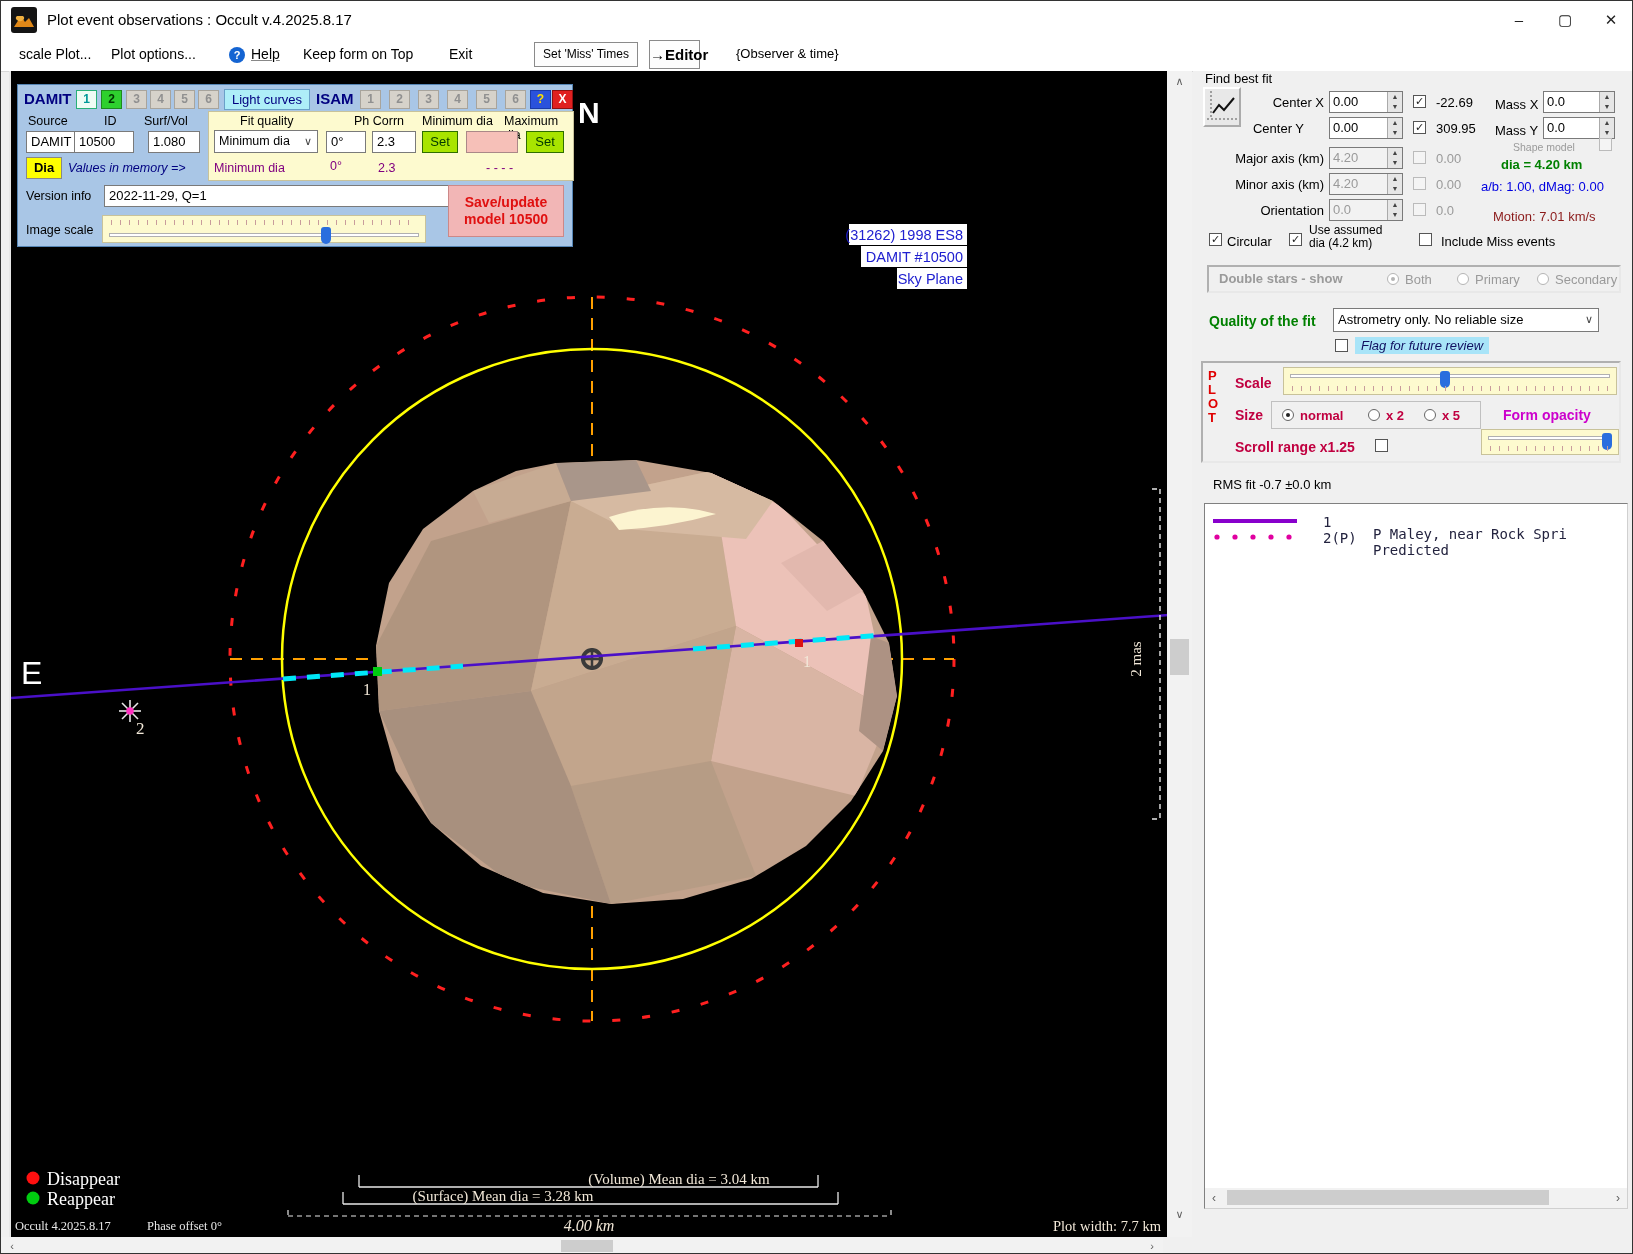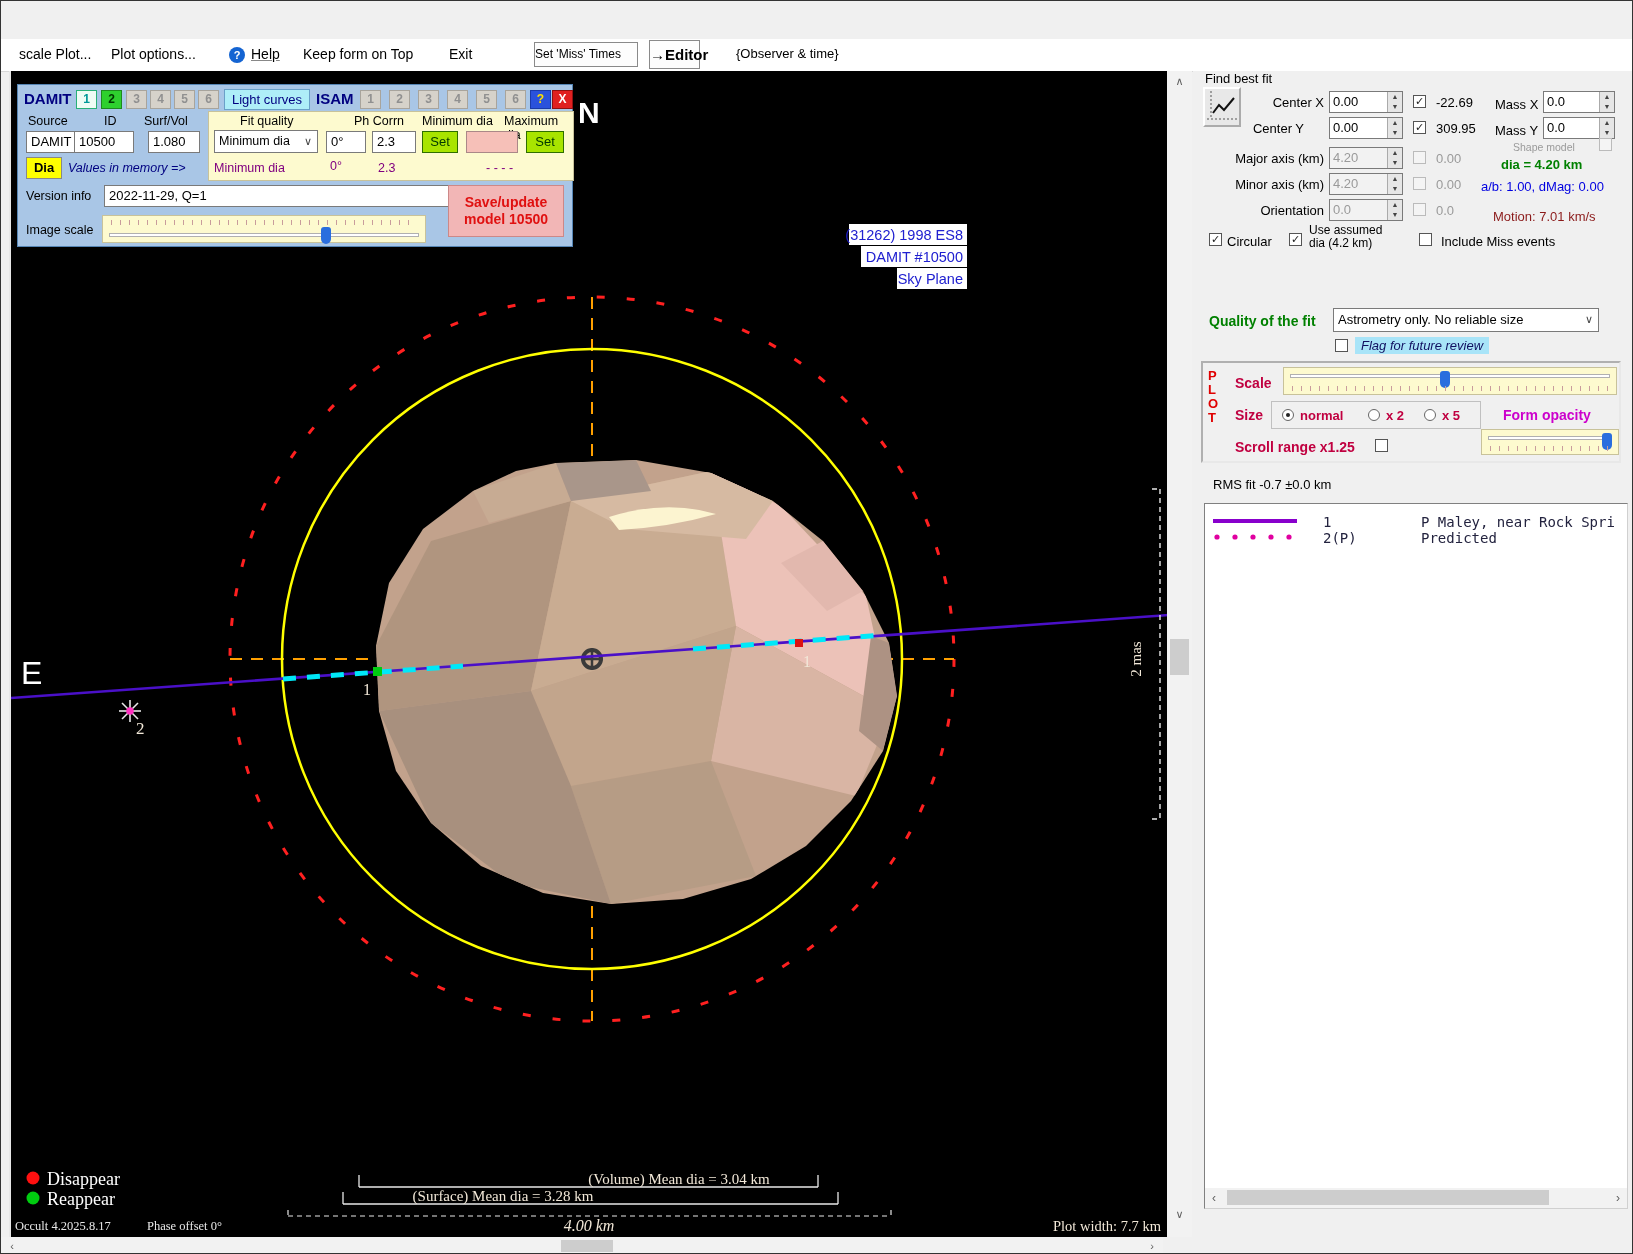--- a/index.html
+++ b/index.html
@@ -5,21 +5,21 @@
   html,body{margin:0;padding:0;background:#444;}
   *{box-sizing:border-box;}
   #win{position:relative;width:1633px;height:1254px;background:#f0f0f0;font-family:"Liberation Sans",sans-serif;overflow:hidden;border:1px solid #333;}
   .abs{position:absolute;}
   
   #titlebar{left:0;top:0;width:1633px;height:38px;background:#fff;color:#000;}
   #titlebar .ttl{position:absolute;left:46px;top:10px;font-size:15px;}
   .winbtn{position:absolute;top:0;width:46px;height:38px;text-align:center;line-height:38px;font-size:15px;color:#222;}
   #menubar{left:0;top:38px;width:1633px;height:33px;background:#fff;border-bottom:1px solid #d8d8d8;}
   .mitem{position:absolute;top:7px;font-size:14px;color:#000;cursor:default;}
-  .tbtn{position:absolute;border:1px solid #8a8a8a;background:#fdfdfd;text-align:left;color:#000;}
+  .tbtn{position:absolute;border:1px solid #8a8a8a;background:#fdfdfd;text-align:center;color:#000;}
   
   #plot{left:8px;top:70px;width:1158px;height:1166px;background:#000;border-left:2px solid #e8e8e8;}
   
   #dpanel{left:16px;top:83px;width:556px;height:163px;background:#a9c6e6;border:1px solid #5585b5;font-size:13px;color:#000;}
   .navy{color:#000080;font-weight:bold;}
   .mbtn{position:absolute;width:21px;height:19px;font-size:12px;font-weight:bold;text-align:center;line-height:17px;border:1px solid #a8a49c;background:#d6d2ca;color:#909090;}
   .mbtn.on1{background:#eefcf4;color:#009898;border-color:#28b078;}
   .mbtn.on2{background:#2ed02e;color:#003800;border-color:#1e8a1e;}
   .wbox{position:absolute;height:22px;background:#fff;border:1px solid #7a7a7a;font-size:13px;padding:2px 4px;color:#000;}
   .setbtn{position:absolute;height:22px;background:#a8e400;border:1px solid #2e6e00;color:#003800;font-size:13px;text-align:center;line-height:20px;}
@@ -50,27 +50,38 @@
   .combo .arr{position:absolute;right:5px;top:4px;color:#444;font-size:11px;}
   .gbox{position:absolute;border:1px solid #b8b8b8;}
   
   .sb{background:#f2f2f2;}
   .sbthumb{position:absolute;background:#cdcdcd;}
   .sbarr{position:absolute;color:#606060;font-size:11px;text-align:center;}
   
   #legendbox{position:absolute;left:11px;top:432px;width:424px;height:706px;background:#fff;border-top:1.5px solid #808080;border-left:1.5px solid #808080;border-right:1px solid #d0d0d0;border-bottom:1px solid #d0d0d0;font-family:"DejaVu Sans Mono",monospace;font-size:14px;color:#23233f;}
   .lrow{position:absolute;left:0;width:100%;height:15px;}
   .lnum{position:absolute;left:118px;top:0;}
-  .ltxt{position:absolute;left:168px;top:0;white-space:nowrap;margin-left:48px;}
+  .ltxt{position:absolute;left:168px;top:12px;white-space:nowrap;}
 </style>
 </head>
 <body>
 
 <div id="win">
 
+  <div class="abs" id="titlebar">
+    <svg class="abs" style="left:10px;top:6px" width="26" height="26">
+      <rect x="0" y="0" width="26" height="26" rx="3" fill="#141414"></rect>
+      <path d="M3 20 L10 9 L14 15 L18 11 L23 20 Z" fill="#e08818"></path>
+      <path d="M6 9 a4 3 0 1 0 6 0 Z" fill="#f0b040"></path>
+    </svg>
+    <span class="ttl">Plot event observations : Occult v.4.2025.8.17</span>
+    <div class="winbtn" style="left:1495px">–</div>
+    <div class="winbtn" style="left:1541px">▢</div>
+    <div class="winbtn" style="left:1587px">✕</div>
+  </div>
 
   <div class="abs" id="menubar">
     <span class="mitem" style="left:18px">scale Plot...</span>
     <span class="mitem" style="left:110px">Plot options...</span>
     <span class="mitem" style="left:228px;width:16px;height:16px;border-radius:50%;background:#1464d2;color:#fff;font-size:11px;font-weight:bold;text-align:center;line-height:16px;top:8px">?</span>
     <span class="mitem" style="left:250px;text-decoration:underline;text-decoration-color:#888">Help</span>
     <span class="mitem" style="left:302px">Keep form on Top</span>
     <span class="mitem" style="left:448px">Exit</span>
     <div class="tbtn" style="left:533px;top:3px;width:104px;height:25px;font-size:12px;line-height:23px">Set 'Miss' Times</div>
     <div class="tbtn" style="left:648px;top:1px;width:51px;height:29px;font-size:15px;font-weight:bold;line-height:27px">→Editor</div>
@@ -299,20 +310,29 @@
     <div class="cb" style="left:16px;top:162px">✓</div>
     <span class="abs" style="left:34px;top:163px">Circular</span>
     <div class="cb" style="left:96px;top:162px">✓</div>
     <div class="abs" style="left:116px;top:153px;font-size:12px;line-height:13px">
       <div>Use assumed</div>
       <div>dia (4.2 km)</div>
     </div>
     <div class="cb" style="left:226px;top:162px"></div>
     <span class="abs" style="left:248px;top:163px">Include Miss events</span>
 
+    <div class="gbox" style="left:14px;top:194px;width:414px;height:28px;border-width:2px;border-style:solid;border-color:#b0b0b0 #e8e8e8 #e8e8e8 #b0b0b0">
+      <span class="abs gray" style="left:10px;top:4px;font-weight:bold">Double stars - show</span>
+      <div class="radio dis sel" style="left:178px;top:6px"></div>
+      <span class="abs gray" style="left:196px;top:5px">Both</span>
+      <div class="radio dis" style="left:248px;top:6px"></div>
+      <span class="abs gray" style="left:266px;top:5px">Primary</span>
+      <div class="radio dis" style="left:328px;top:6px"></div>
+      <span class="abs gray" style="left:346px;top:5px">Secondary</span>
+    </div>
 
     <span class="abs grnlab" style="left:16px;top:242px;font-size:14px">Quality of the fit</span>
     <div class="combo" style="left:140px;top:237px;width:266px"><span>Astrometry only. No reliable size</span><span class="arr">∨</span></div>
     <div class="cb" style="left:142px;top:268px"></div>
     <span class="abs" style="left:162px;top:266px;background:#a8e4f8;color:#101060;font-style:italic;padding:1px 6px">Flag for future review</span>
 
     <div class="gbox" style="left:8px;top:290px;width:420px;height:102px;border-width:2px;border-style:solid;border-color:#b0b0b0 #e8e8e8 #e8e8e8 #b0b0b0">
       <div class="abs" style="left:5px;top:6px;color:#e00000;font-weight:bold;font-size:13px;line-height:14px">
         <div>P</div>
         <div>L</div>

